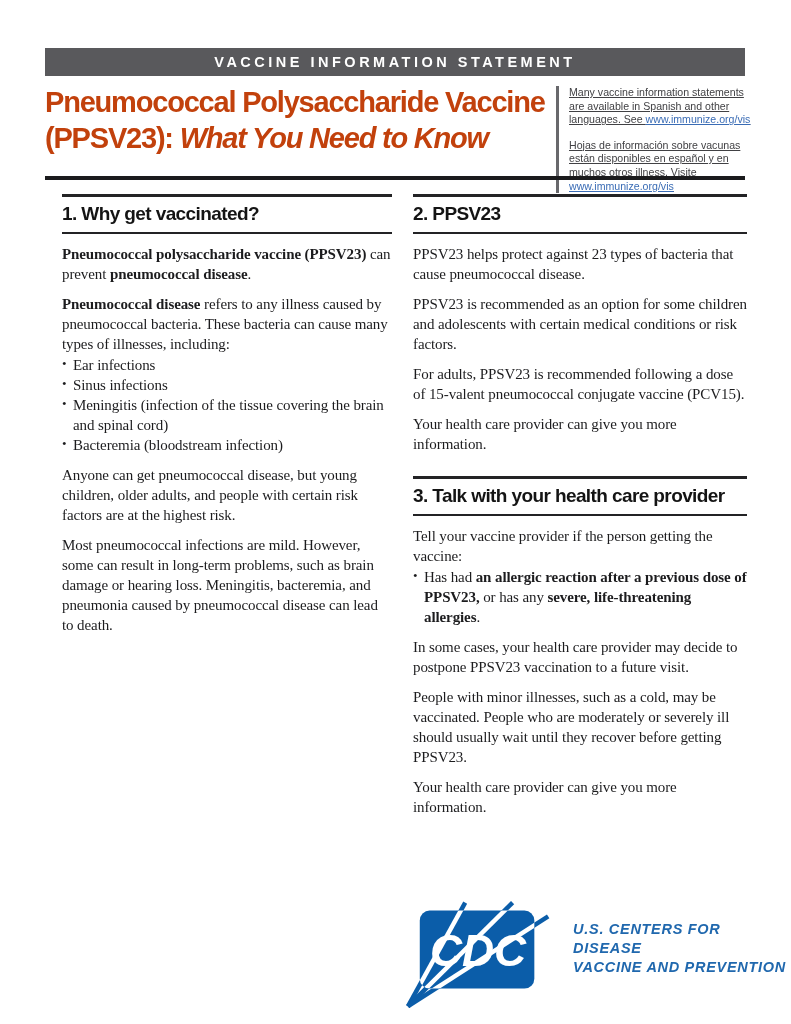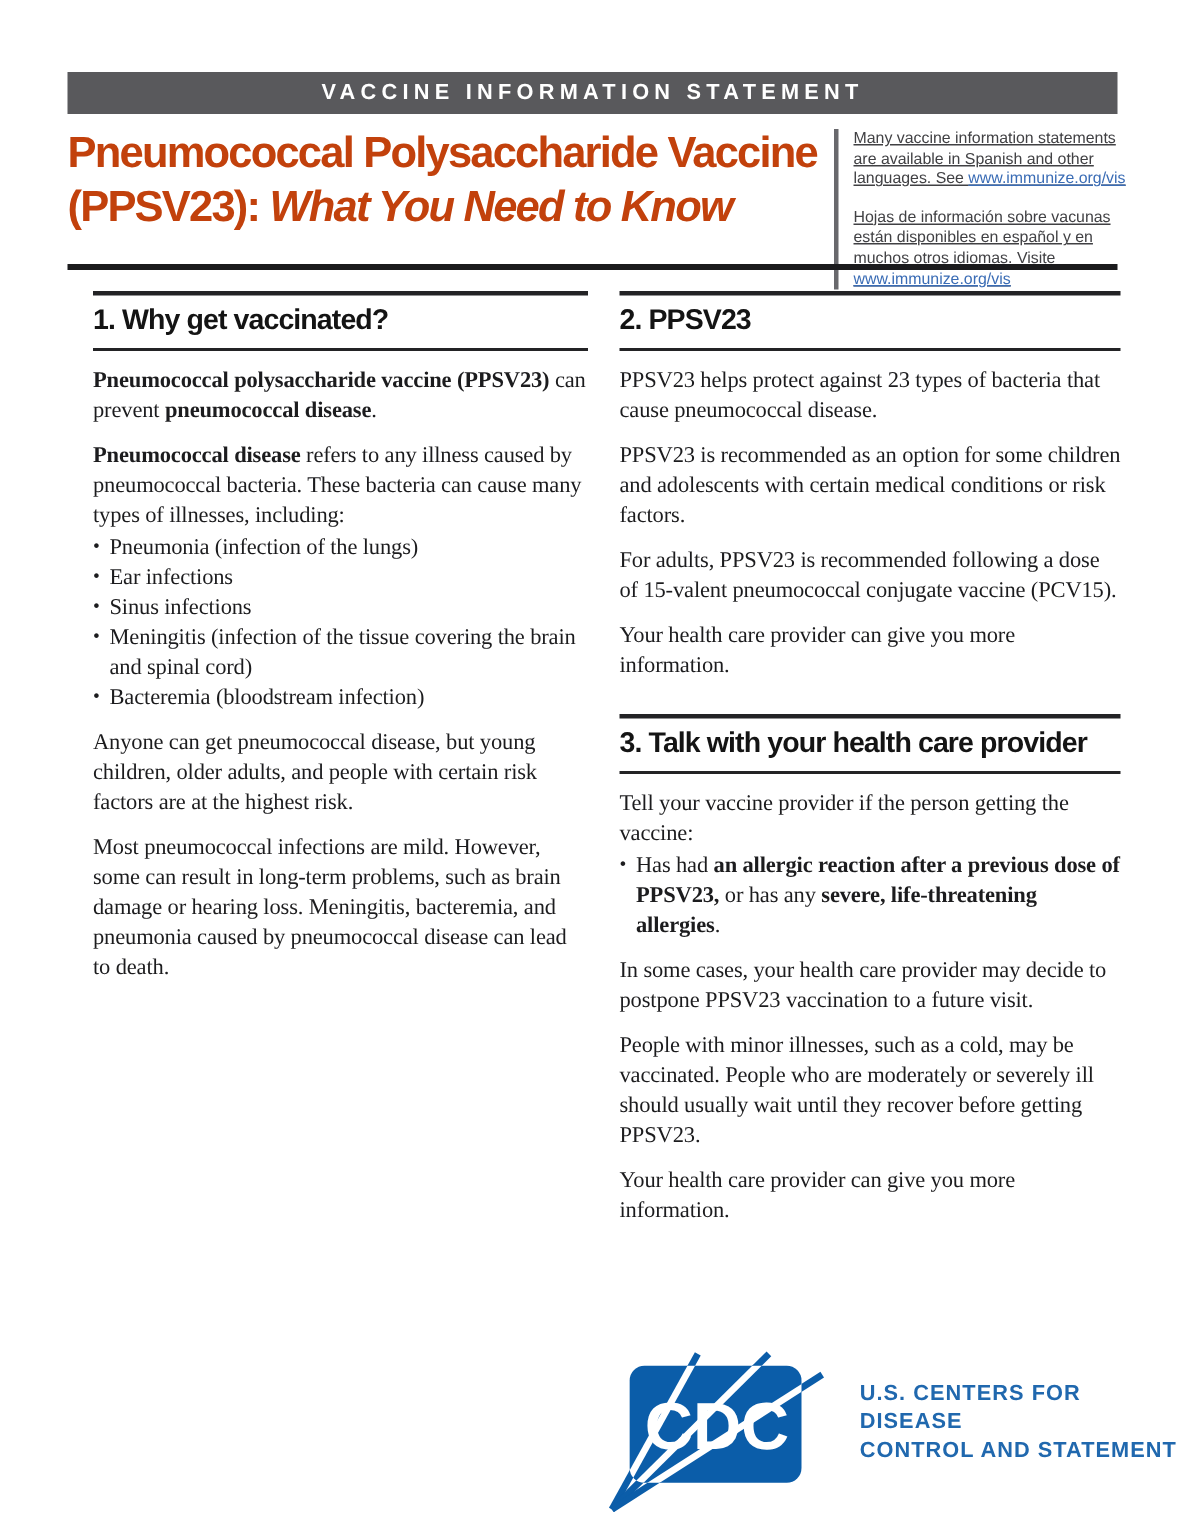--- a/index.html
+++ b/index.html
@@ -49,51 +49,50 @@
   .section + .section{margin-top:22px;}
   .body p{font-size:15px;line-height:20px;margin:10px 0;letter-spacing:-0.1px;}
   .body p.tight{margin-bottom:1px;}
   .body b{font-weight:bold;}
   ul.bullets{list-style:none;margin:0 0 10px 0;padding:0;font-size:15px;line-height:20px;letter-spacing:-0.1px;}
   ul.bullets li{position:relative;padding-left:11px;}
   ul.bullets li::before{content:"•";position:absolute;left:0;top:-1px;font-size:13px;}
   
   .footer{
     position:absolute;left:402px;top:896px;
-    display:flex;align-items:center;gap:21px;
+    display:flex;align-items:center;gap:21px;font-style:italic;
   }
   .org{
     font-family:"Liberation Sans", sans-serif;
     font-weight:bold;font-size:14.5px;line-height:19px;
     letter-spacing:0.7px;color:#2068ae;margin-top:-8px;
   }
 </style>
 </head>
 <body>
 
 <div class="page">
 
   <div class="banner">VACCINE INFORMATION STATEMENT</div>
 
   <div class="title"><span>Pneumococcal Polysaccharide Vaccine (PPSV23): </span><span class="it">What You Need to Know</span></div>
 
   <div class="infobox">
     <p><span>Many vaccine information statements are available in Spanish and other languages. See </span><a class="link">www.immunize.org/vis</a></p>
-    <p><span>Hojas de información sobre vacunas están disponibles en español y en muchos otros idiomas. Visite </span><a class="link">www.immunize.org/vis</a></p>
+    <p><span>Hojas de información sobre vacunas están disponibles en español y en muchos otros illness. Visite </span><a class="link">www.immunize.org/vis</a></p>
   </div>
 
   <div class="divider"></div>
 
   <div class="col-left body">
     <div class="section">
       <h2 class="section-heading">1. Why get vaccinated?</h2>
       <p><b>Pneumococcal polysaccharide vaccine (PPSV23)</b><span> can prevent </span><b>pneumococcal disease</b><span>.</span></p>
       <p class="tight"><b>Pneumococcal disease</b><span> refers to any illness caused by pneumococcal bacteria. These bacteria can cause many types of illnesses, including:</span></p>
       <ul class="bullets">
-        <li>Pneumonia (infection of the lungs)</li>
         <li>Ear infections</li>
         <li>Sinus infections</li>
         <li>Meningitis (infection of the tissue covering the brain and spinal cord)</li>
         <li>Bacteremia (bloodstream infection)</li>
       </ul>
       <p>Anyone can get pneumococcal disease, but young children, older adults, and people with certain risk factors are at the highest risk.</p>
       <p>Most pneumococcal infections are mild. However, some can result in long-term problems, such as brain damage or hearing loss. Meningitis, bacteremia, and pneumonia caused by pneumococcal disease can lead to death.</p>
     </div>
   </div>
 
@@ -135,17 +134,17 @@
 
       <g clip-path="url(#cdcbox)" stroke="#ffffff" stroke-width="4.5">
         <line x1="6" y1="111" x2="64" y2="6"></line>
         <line x1="6" y1="111" x2="112" y2="6"></line>
         <line x1="6" y1="111" x2="148" y2="20"></line>
       </g>
       <text x="77" y="70" text-anchor="middle" fill="#ffffff" font-family="Liberation Sans, sans-serif" font-weight="bold" font-size="45">CDC</text>
     </svg>
     <div class="org">
       <div>U.S. CENTERS FOR DISEASE</div>
-      <div>CONTROL AND STATEMENT</div>
+      <div>VACCINE AND PREVENTION</div>
     </div>
   </div>
 
 </div>
 
 </body></html>

